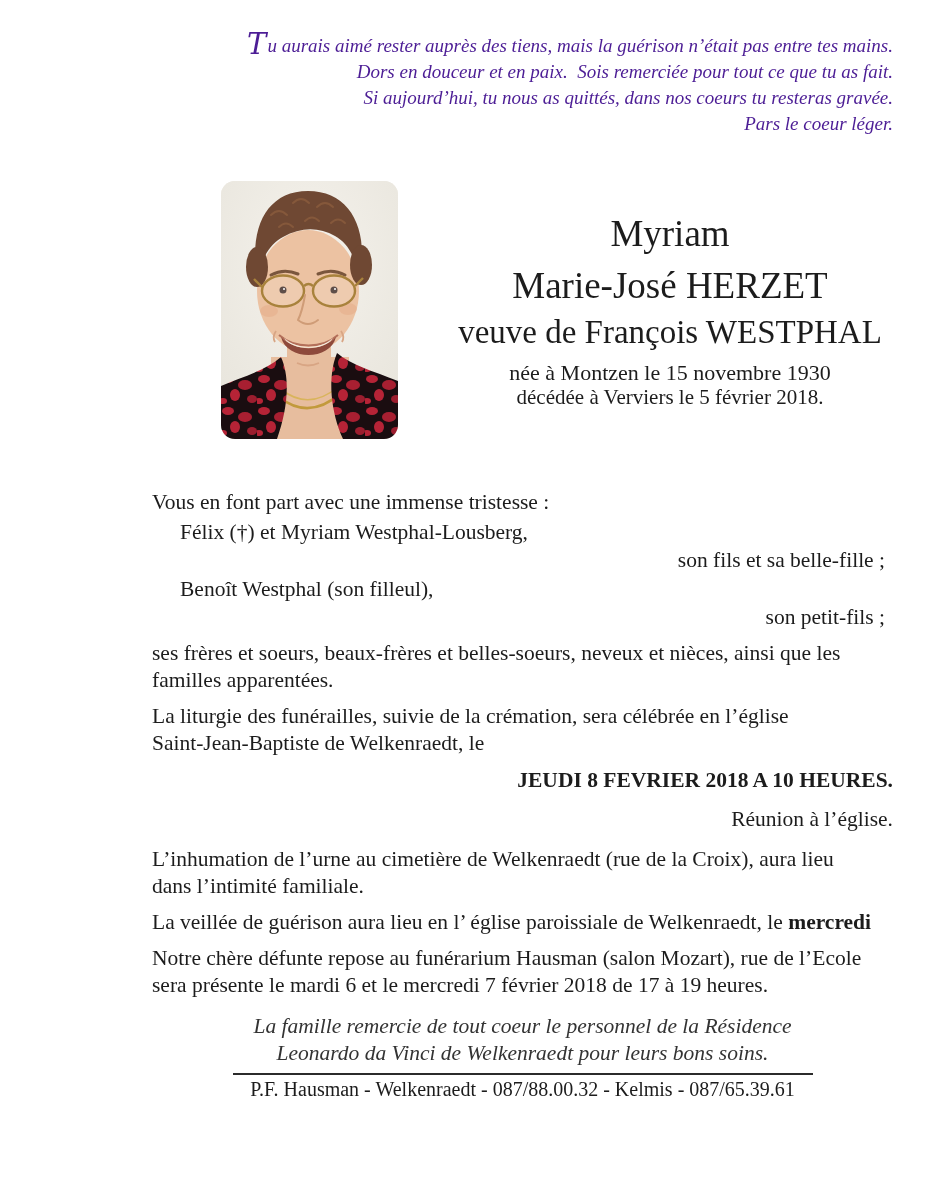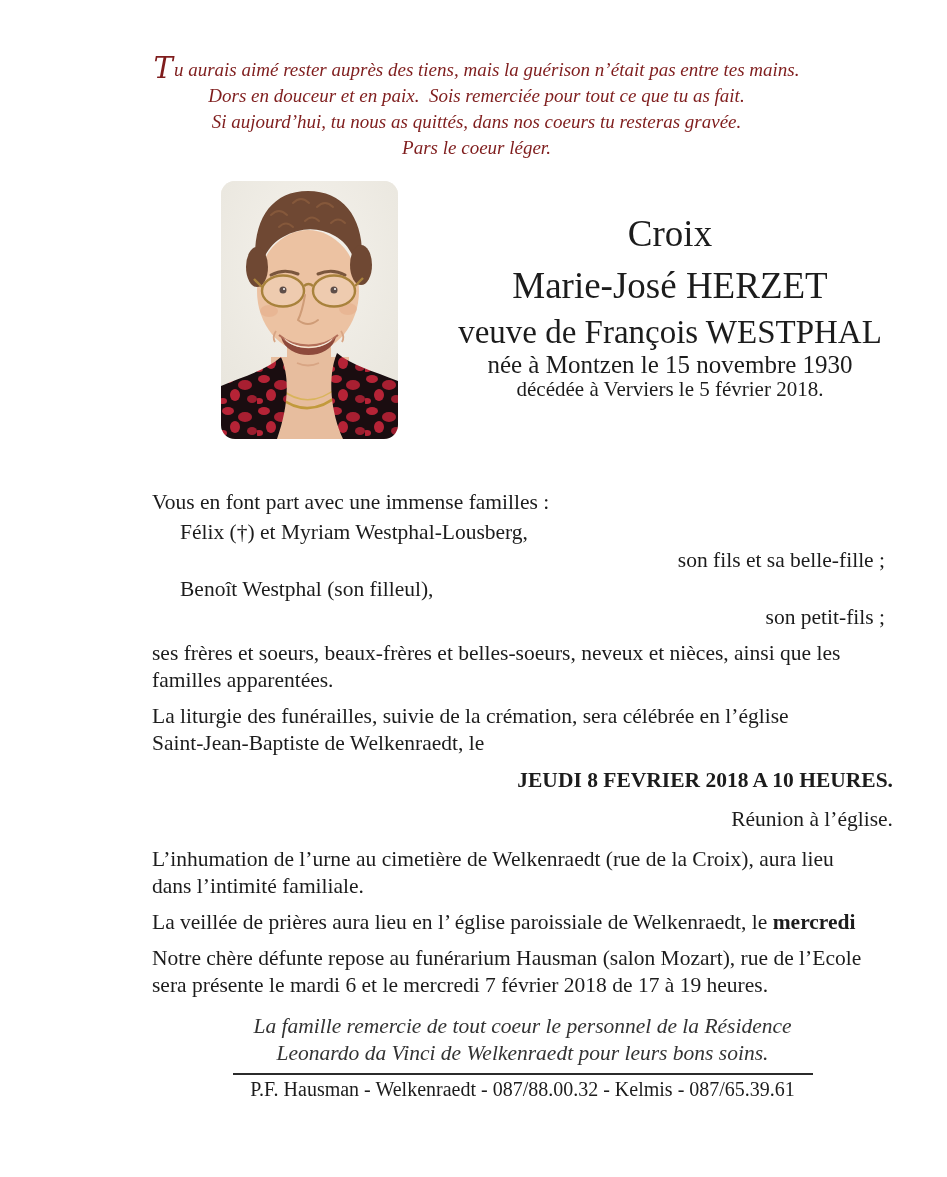--- a/index.html
+++ b/index.html
@@ -2,40 +2,40 @@
 <html><head>
 <meta charset="utf-8">
 <style>
   html,body{margin:0;padding:0;background:#ffffff;}
   .page{
     position:relative;width:947px;height:1177px;background:#ffffff;
     font-family:"Liberation Serif", serif;color:#1c1c1c;overflow:hidden;
   }
   
   .epigraph{
-    position:absolute;top:52px;left:60px;right:54px;
-    text-align:center;font-style:italic;font-size:19px;line-height:26px;color:#7f1d1d;
+    position:absolute;top:28px;left:60px;right:54px;
+    text-align:right;font-style:italic;font-size:19px;line-height:26px;color:#4c1d95;
   }
   .ep-line{white-space:pre-wrap;}
   .ep-initial{
     font-family:"DejaVu Serif", serif;font-size:29px;line-height:1;
     display:inline-block;transform:translateY(2px);margin-right:1px;
   }
   
   .photo{
     position:absolute;left:221px;top:181px;width:177px;height:258px;
     border-radius:14px;overflow:hidden;background:#efece5;
   }
   .photo svg{display:block;width:100%;height:100%;}
   
   .name-block{position:absolute;left:430px;top:212px;width:480px;text-align:center;}
   .nb-title{font-size:37px;line-height:44px;}
   .nb-name{font-size:37px;line-height:52px;margin-top:4px;}
   .nb-widow{font-size:33px;line-height:40px;}
-  .nb-birth{font-size:25px;line-height:25px;margin-top:0;}
+  .nb-birth{font-size:22px;line-height:25px;margin-top:8px;}
   .nb-death{font-size:21px;line-height:25px;}
   
   .bodycol{position:absolute;left:152px;top:489px;width:741px;font-size:21.5px;line-height:27px;}
   .xline{white-space:nowrap;}
   .rel{text-align:right;padding-right:8px;white-space:nowrap;}
   .l-intro{margin-bottom:3px;}
   .l-names{margin-top:2px;margin-left:28px;}
   .l-rel{margin-top:1px;}
   .para{margin-top:9px;}
   .para-center{text-align:right;white-space:nowrap;}
@@ -116,29 +116,29 @@
 
       <path d="M58,154 C74,168 101,168 117,154" stroke="#b4705a" stroke-width="2" fill="none"></path>
       <path d="M60,156 C75,171 100,171 115,156 C109,180 66,180 60,156 Z" fill="#8e4a3c"></path>
       <path d="M63,157 C76,169 99,169 112,157 C104,170 71,170 63,157 Z" fill="#f5efe4"></path>
       <path d="M55,150 q-4,6 -1,11 M120,150 q4,6 1,11" stroke="#d8a584" stroke-width="1.8" fill="none"></path>
       <path d="M76,182 Q87,187 98,182" stroke="#d8a584" stroke-width="1.8" fill="none"></path>
     </svg>
   </div>
 
   <div class="name-block">
-    <div class="nb-title">Croix</div>
+    <div class="nb-title">Myriam</div>
     <div class="nb-name">Marie-José HERZET</div>
     <div class="nb-widow">veuve de François WESTPHAL</div>
     <div class="nb-birth">née à Montzen le 15 novembre 1930</div>
     <div class="nb-death">décédée à Verviers le 5 février 2018.</div>
   </div>
 
   <div class="bodycol">
-    <div class="xline l-intro">Vous en font part avec une immense familles :</div>
+    <div class="xline l-intro">Vous en font part avec une immense tristesse :</div>
 
     <div class="xline l-names">Félix (†) et Myriam Westphal-Lousberg,</div>
     <div class="rel l-rel">son fils et sa belle-fille ;</div>
     <div class="xline l-names">Benoît Westphal (son filleul),</div>
     <div class="rel l-rel">son petit-fils ;</div>
 
     <div class="para">
       <div class="xline">ses frères et soeurs, beaux-frères et belles-soeurs, neveux et nièces, ainsi que les</div>
       <div class="xline">familles apparentées.</div>
     </div>
@@ -151,21 +151,21 @@
     <div class="para para-center p-date">JEUDI 8 FEVRIER 2018 A 10 HEURES.</div>
 
     <div class="para para-center p-meeting">Réunion à l’église.</div>
 
     <div class="para p-burial">
       <div class="xline">L’inhumation de l’urne au cimetière de Welkenraedt (rue de la Croix), aura lieu</div>
       <div class="xline">dans l’intimité familiale.</div>
     </div>
 
     <div class="para">
-      <div class="xline"><span class="keepspace">La veillée de prières aura lieu en l’ église paroissiale de Welkenraedt, le </span><span class="bold">mercredi</span></div>
+      <div class="xline"><span class="keepspace">La veillée de guérison aura lieu en l’ église paroissiale de Welkenraedt, le </span><span class="bold">mercredi</span></div>
     </div>
 
     <div class="para">
       <div class="xline">Notre chère défunte repose au funérarium Hausman (salon Mozart), rue de l’Ecole</div>
       <div class="xline">sera présente le mardi 6 et le mercredi 7 février 2018 de 17 à 19 heures.</div>
     </div>
 
     <div class="para p-thanks">
       <div class="xline">La famille remercie de tout coeur le personnel de la Résidence</div>
       <div class="xline">Leonardo da Vinci de Welkenraedt pour leurs bons soins.</div>

